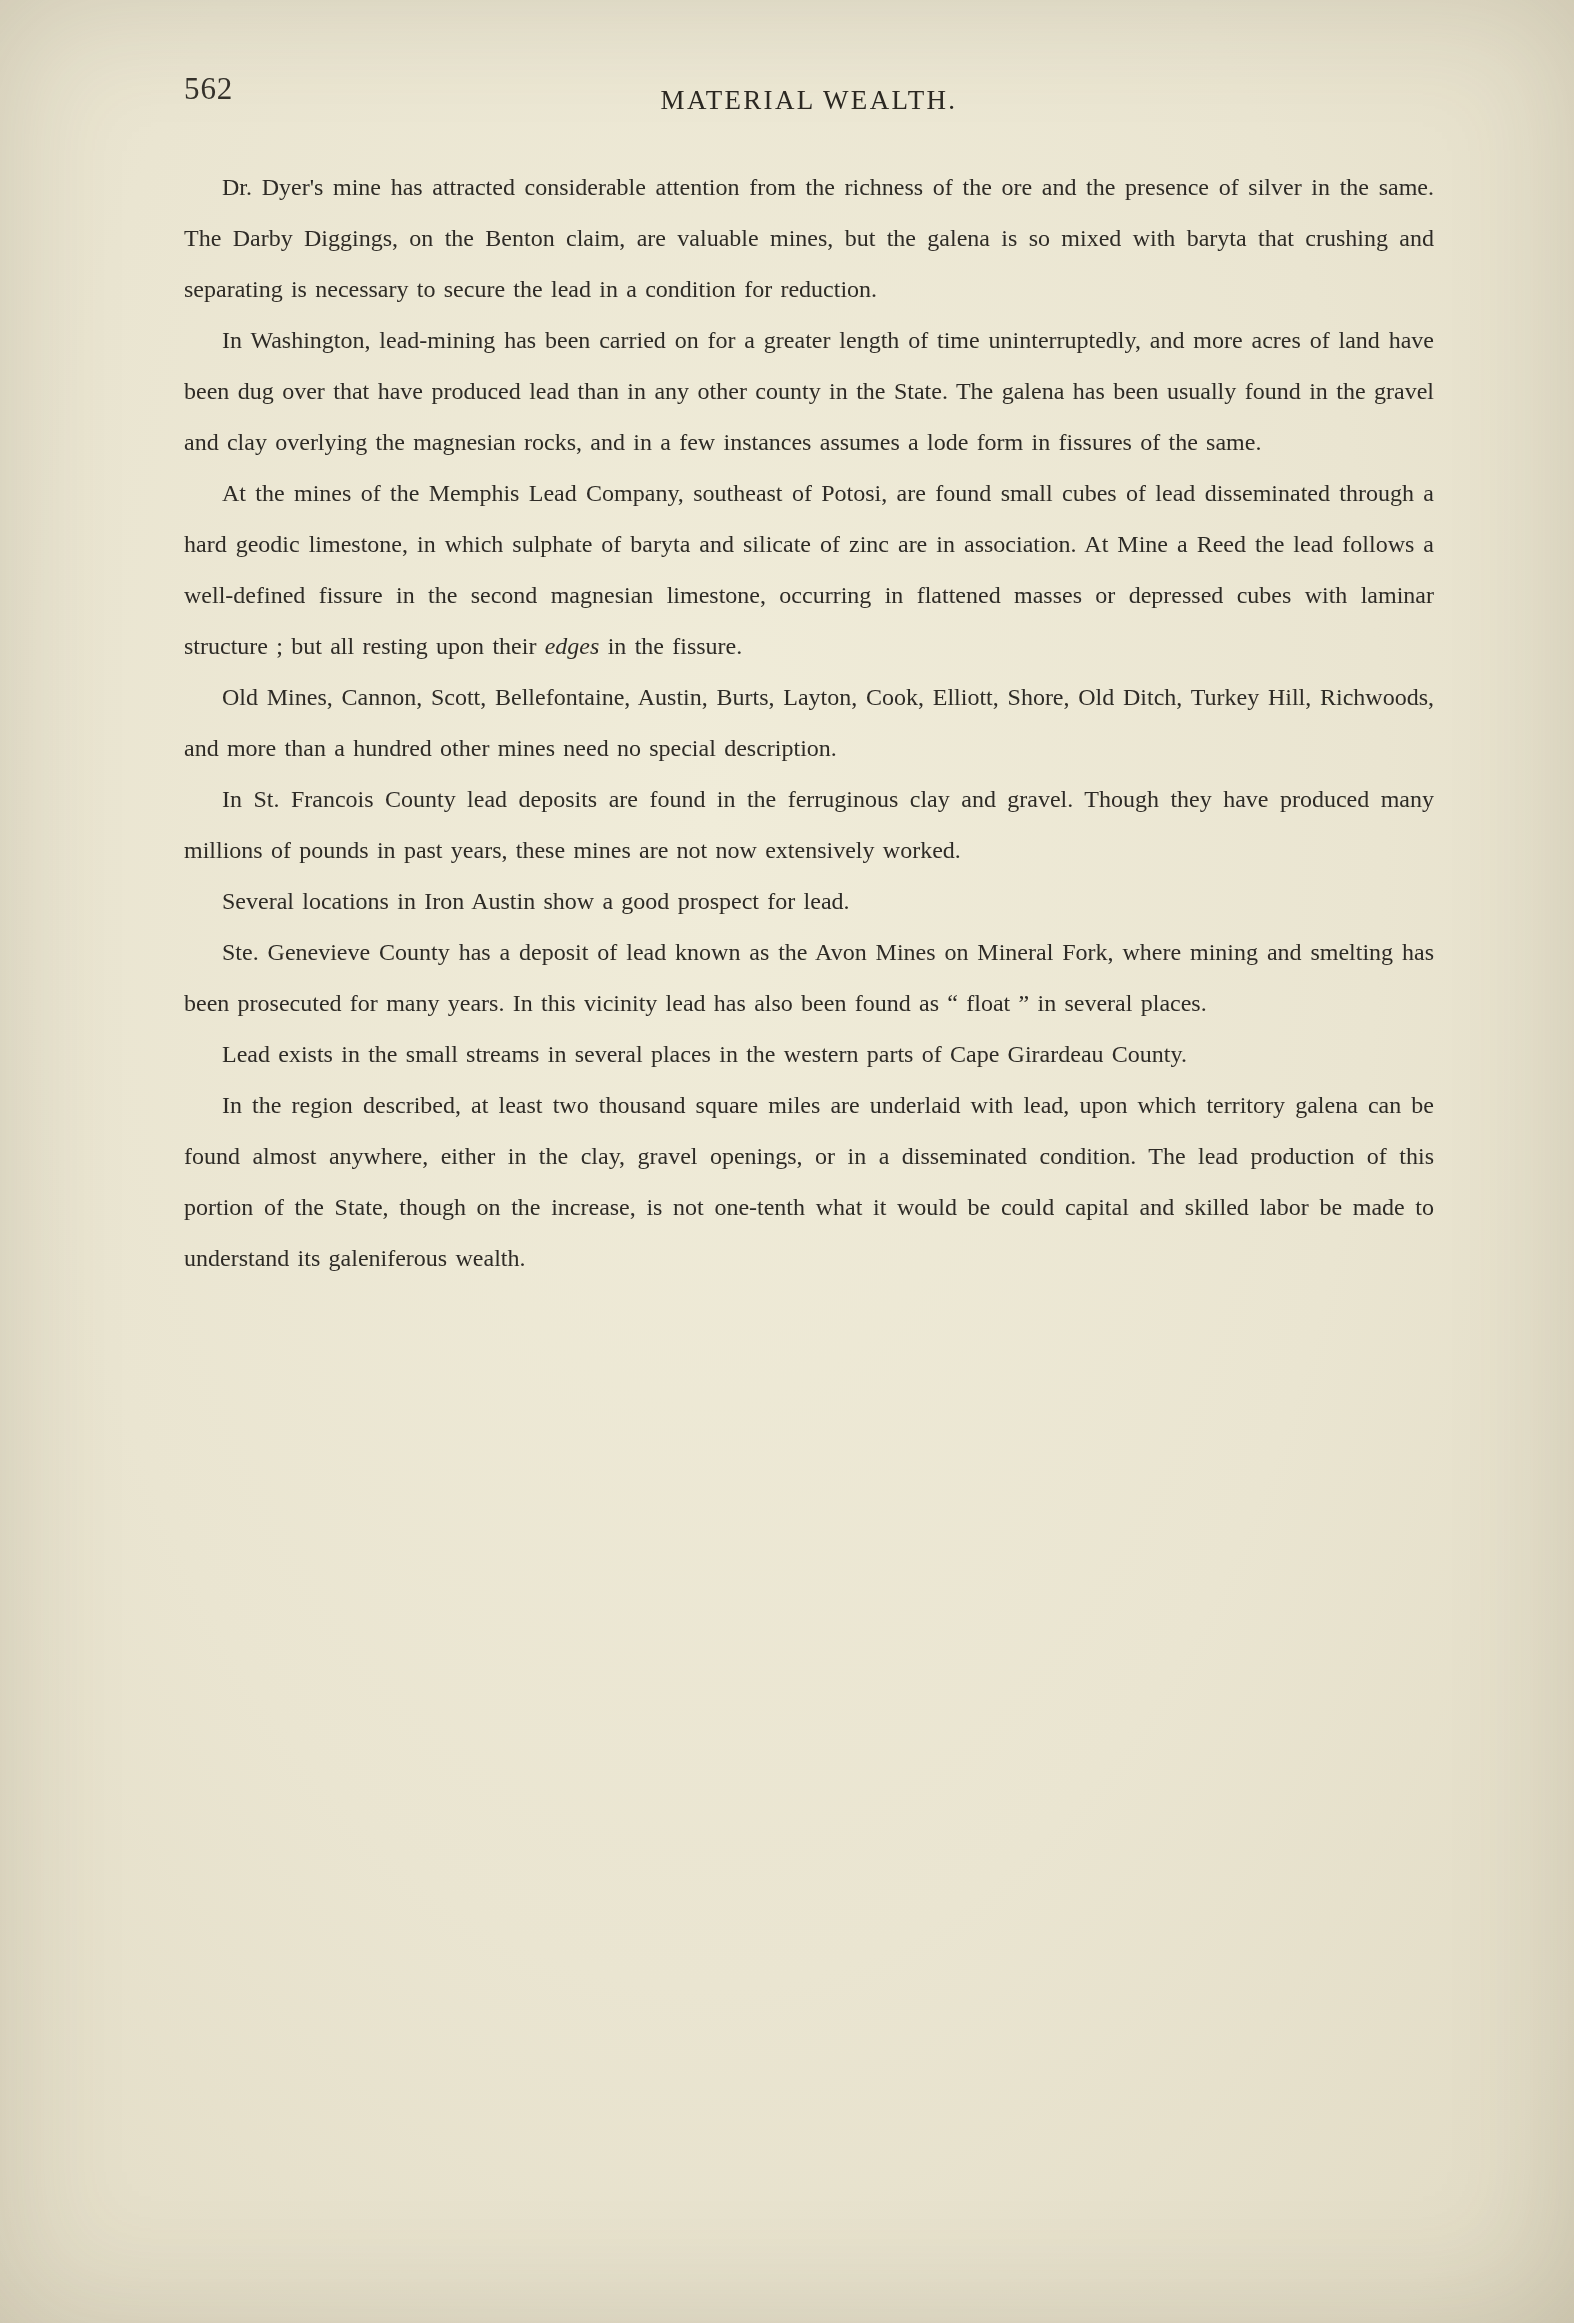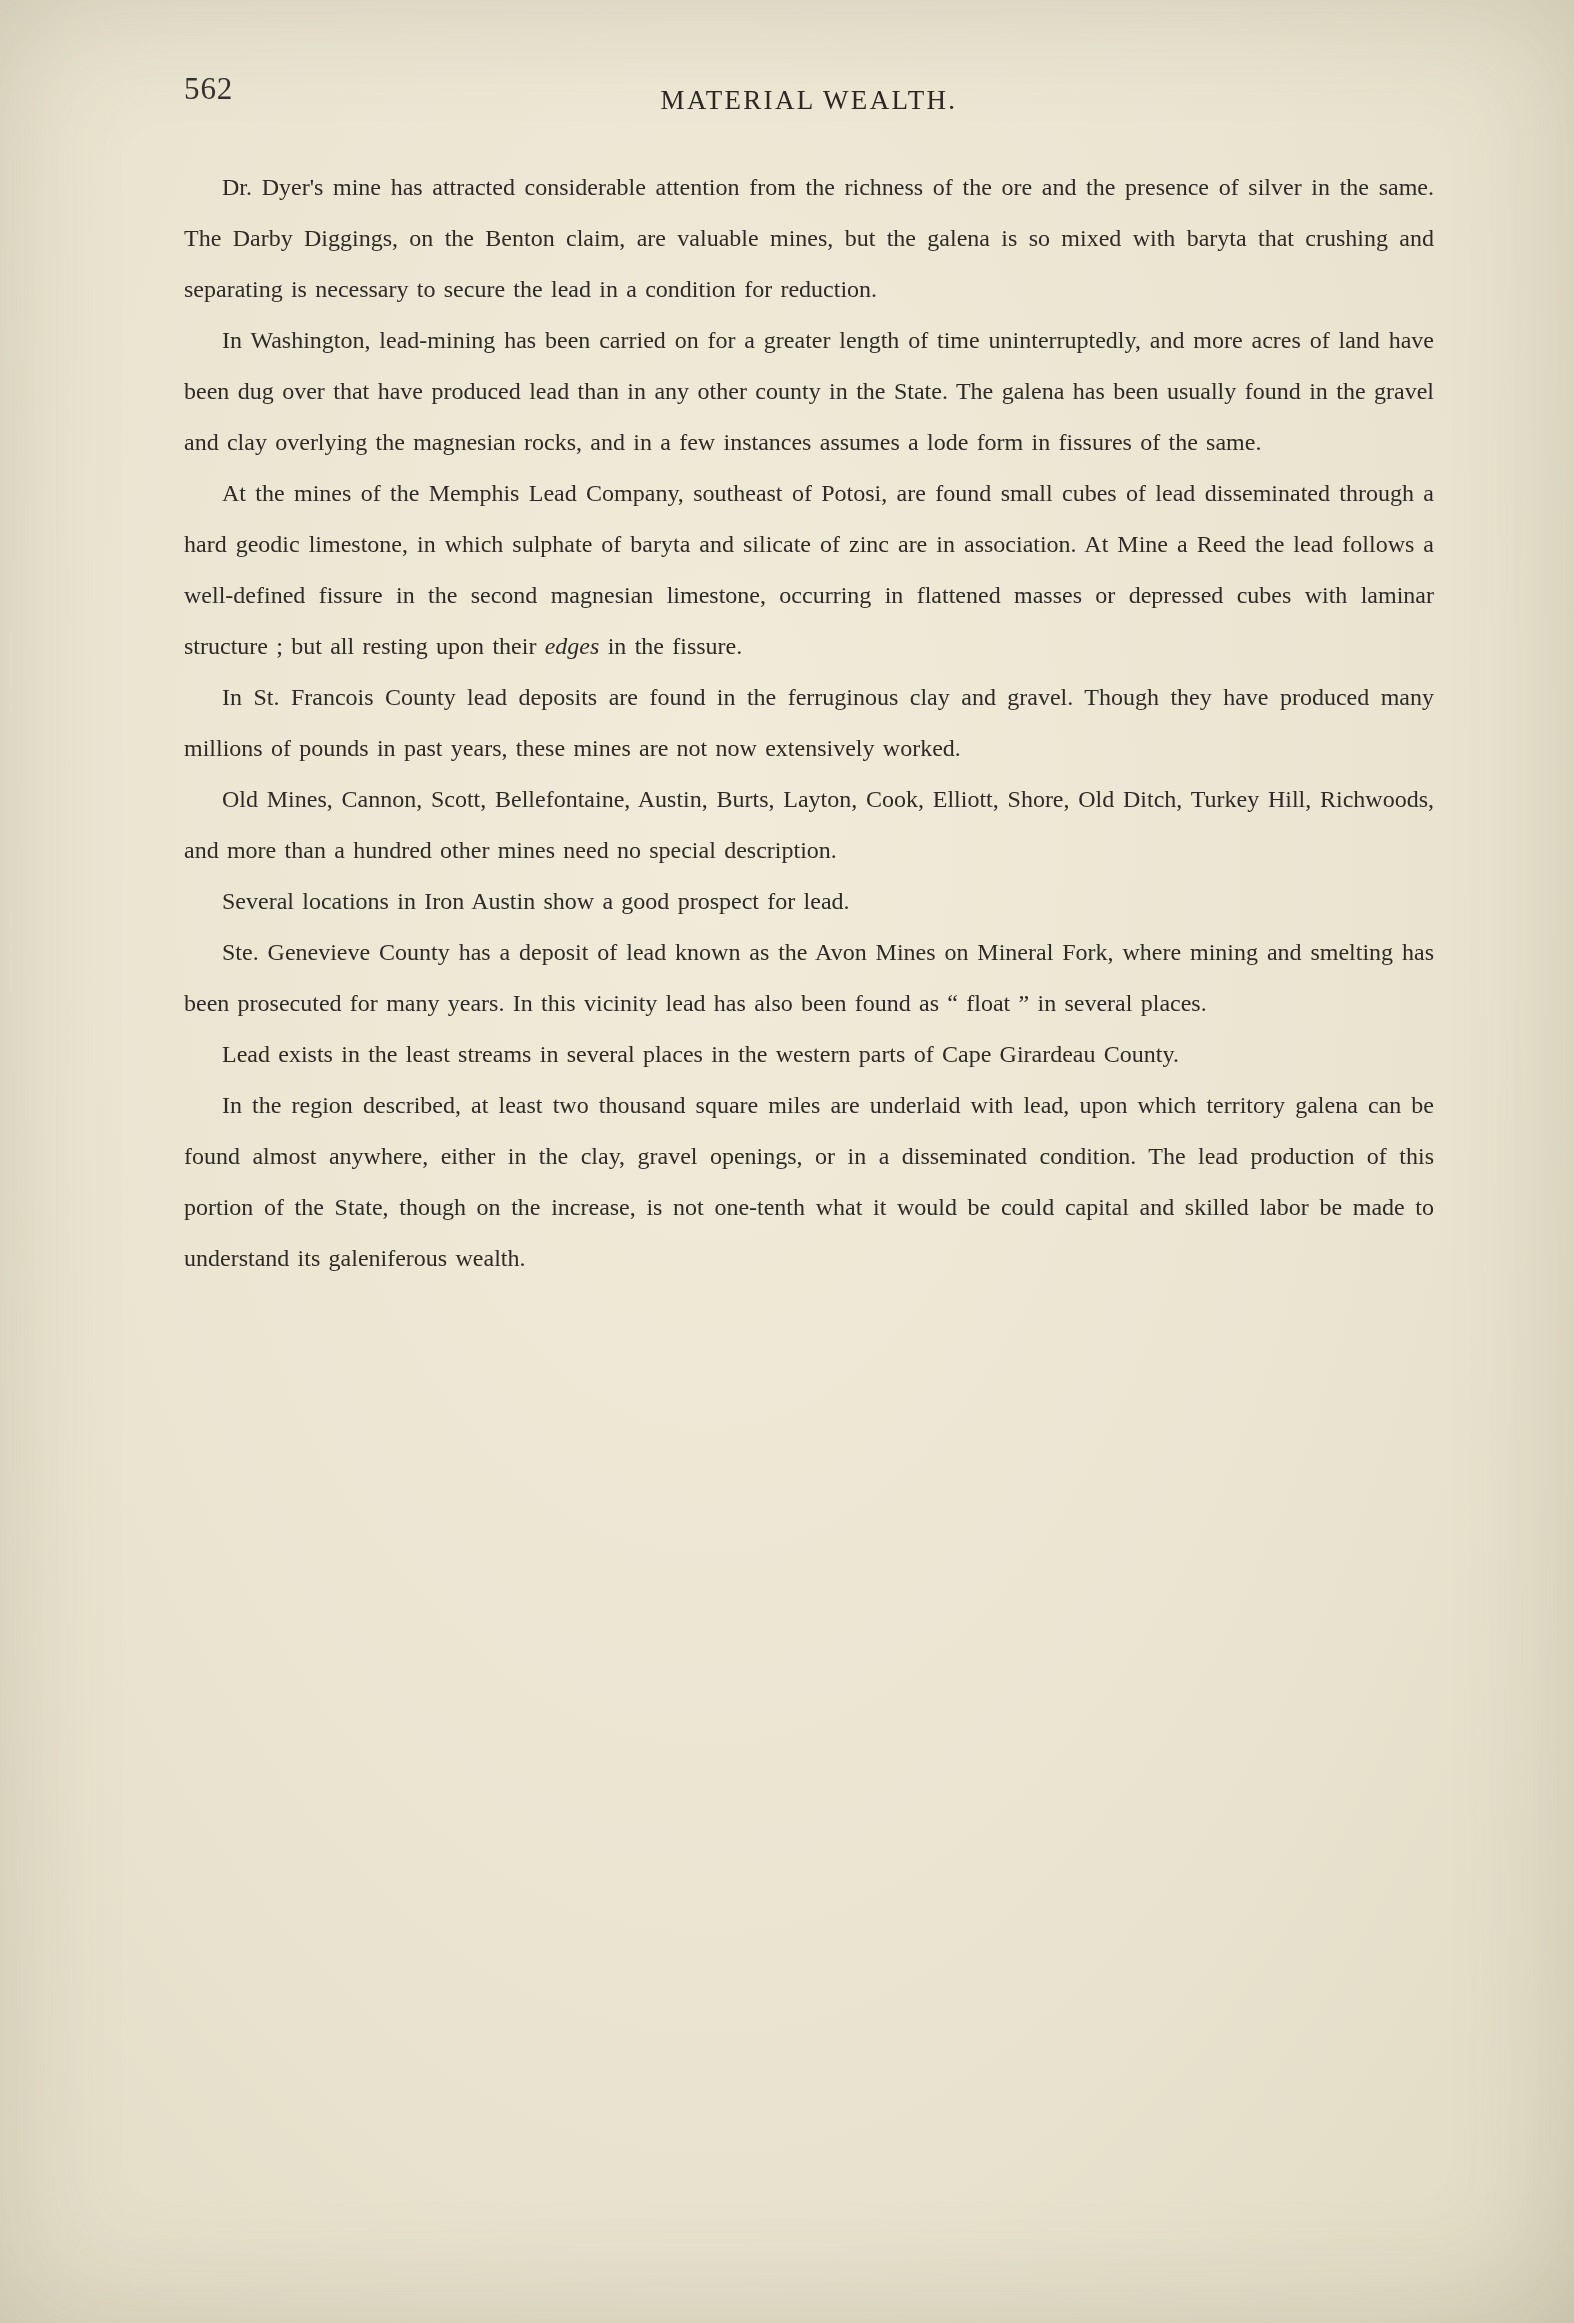--- a/index.html
+++ b/index.html
@@ -86,30 +86,30 @@
     <main class="page-body">
 
       <p>Dr. Dyer's mine has attracted considerable attention from the richness of the ore and the presence of silver in the same. The Darby Diggings, on the Benton claim, are valuable mines, but the galena is so mixed with baryta that crushing and separating is necessary to secure the lead in a condition for reduction.</p>
 
       <p>In Washington, lead-mining has been carried on for a greater length of time uninterruptedly, and more acres of land have been dug over that have produced lead than in any other county in the State. The galena has been usually found in the gravel and clay overlying the magnesian rocks, and in a few instances assumes a lode form in fissures of the same.</p>
 
       <p>
         <span>At the mines of the Memphis Lead Company, southeast of Potosi, are found small cubes of lead disseminated through a hard geodic limestone, in which sulphate of baryta and silicate of zinc are in association. At Mine a Reed the lead follows a well-defined fissure in the second magnesian limestone, occurring in flattened masses or depressed cubes with laminar structure ; but all resting upon their </span><em>edges</em><span> in the fissure.</span>
       </p>
 
+      <p>Old Mines, Cannon, Scott, Bellefontaine, Austin, Burts, Layton, Cook, Elliott, Shore, Old Ditch, Turkey Hill, Richwoods, and more than a hundred other mines need no special description.</p>
+
       <p>In St. Francois County lead deposits are found in the ferruginous clay and gravel. Though they have produced many millions of pounds in past years, these mines are not now extensively worked.</p>
-
-      <p>Old Mines, Cannon, Scott, Bellefontaine, Austin, Burts, Layton, Cook, Elliott, Shore, Old Ditch, Turkey Hill, Richwoods, and more than a hundred other mines need no special description.</p>
 
 
       <p>Several locations in Iron Austin show a good prospect for lead.</p>
 
 
       <p>Ste. Genevieve County has a deposit of lead known as the Avon Mines on Mineral Fork, where mining and smelting has been prosecuted for many years. In this vicinity lead has also been found as “ float ” in several places.</p>
 
-      <p>Lead exists in the least streams in several places in the western parts of Cape Girardeau County.</p>
+      <p>Lead exists in the small streams in several places in the western parts of Cape Girardeau County.</p>
 
       <p>In the region described, at least two thousand square miles are underlaid with lead, upon which territory galena can be found almost anywhere, either in the clay, gravel openings, or in a disseminated condition. The lead production of this portion of the State, though on the increase, is not one-tenth what it would be could capital and skilled labor be made to understand its galeniferous wealth.</p>
 
     </main>
   </div>
 </div>
 
 
 </body></html>

